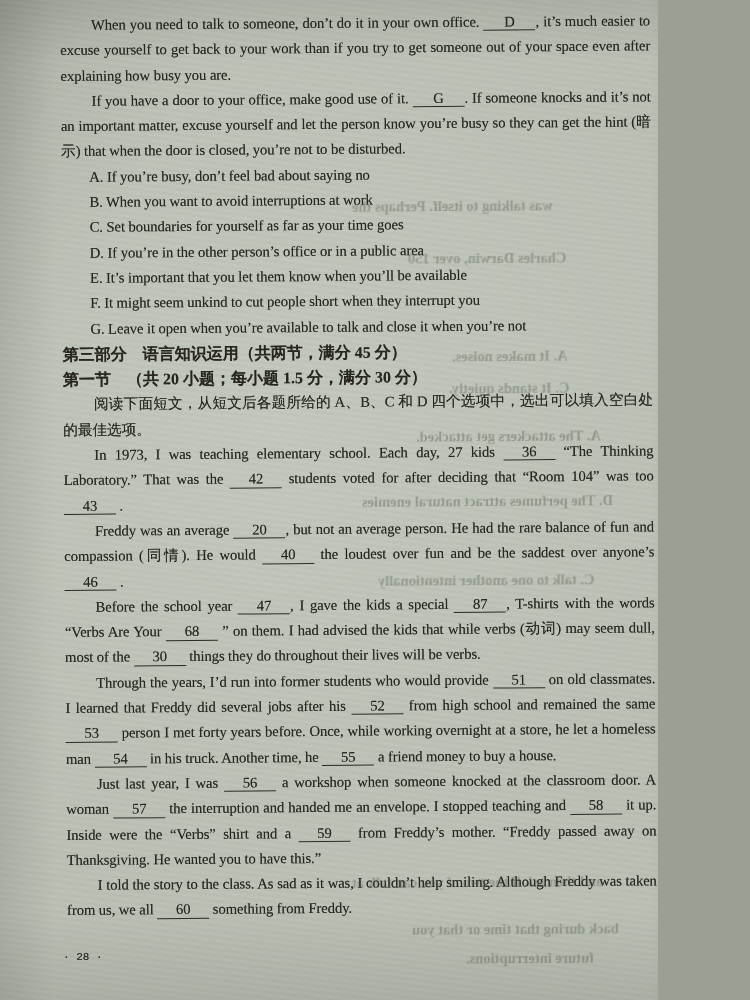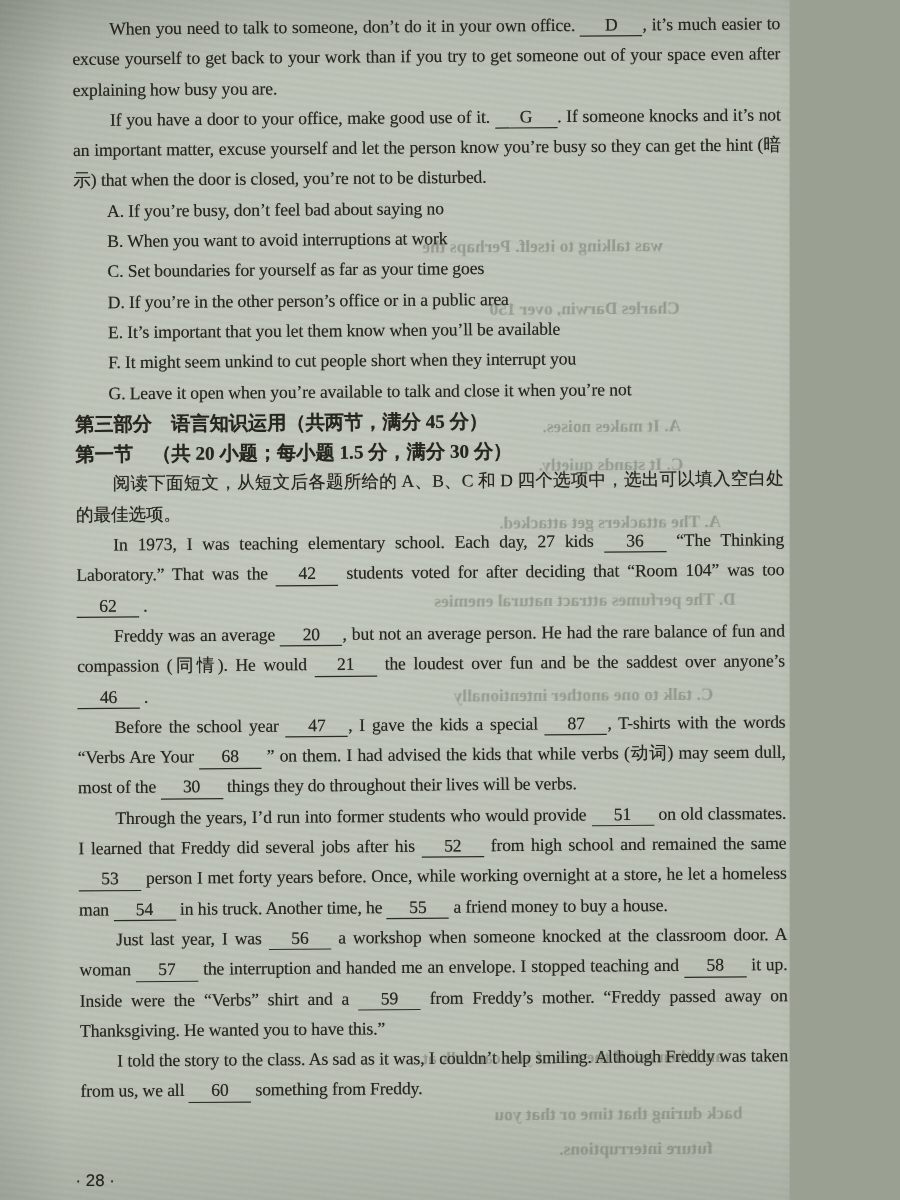--- a/index.html
+++ b/index.html
@@ -30,23 +30,23 @@
   .options{margin-left:1.9em;}
   .option{white-space:nowrap;}
   .cn-header{font-weight:700;font-size:16px;letter-spacing:0;}
   .blank{
     display:inline-block;min-width:46px;padding:0 3px;
     text-align:center;text-indent:0;line-height:1.05;
     border-bottom:1.5px solid rgba(35,35,29,0.95);
     vertical-align:baseline;
   }
   .page-number{
-    position:absolute;left:63px;top:975px;
-    font-family:Liberation Sans, sans-serif;
-    font-size:14px;color:var(--ink,#26261f);
+    position:absolute;left:63px;top:951px;
+    font-family:Liberation Mono, monospace;
+    font-size:11px;color:var(--ink,#26261f);
     text-shadow:0 0 0.6px rgba(38,38,31,0.5);
   }
   .bleed{
     position:absolute;white-space:nowrap;
     transform:scaleX(-1) rotate(0.4deg);
     color:rgba(66,72,58,0.34);
     filter:blur(0.6px);
     font-family:"Liberation Serif","DejaVu Serif",serif;
     font-weight:700;font-size:14.5px;line-height:1;
   }
@@ -81,22 +81,22 @@
       <div class="option">D. If you’re in the other person’s office or in a public area</div>
       <div class="option">E. It’s important that you let them know when you’ll be available</div>
       <div class="option">F. It might seem unkind to cut people short when they interrupt you</div>
       <div class="option">G. Leave it open when you’re available to talk and close it when you’re not</div>
     </div>
 
     <div class="cn-header">第三部分　语言知识运用（共两节，满分 45 分）</div>
     <div class="cn-header">第一节　（共 20 小题；每小题 1.5 分，满分 30 分）</div>
     <p class="para">阅读下面短文，从短文后各题所给的 A、B、C 和 D 四个选项中，选出可以填入空白处的最佳选项。</p>
 
-    <p class="para">In 1973, I was teaching elementary school. Each day, 27 kids <span class="blank">36</span> “The Thinking Laboratory.” That was the <span class="blank">42</span> students voted for after deciding that “Room 104” was too <span class="blank">62</span> .</p>
-    <p class="para">Freddy was an average <span class="blank">20</span>, but not an average person. He had the rare balance of fun and compassion (同情). He would <span class="blank">21</span> the loudest over fun and be the saddest over anyone’s <span class="blank">46</span> .</p>
+    <p class="para">In 1973, I was teaching elementary school. Each day, 27 kids <span class="blank">36</span> “The Thinking Laboratory.” That was the <span class="blank">42</span> students voted for after deciding that “Room 104” was too <span class="blank">43</span> .</p>
+    <p class="para">Freddy was an average <span class="blank">20</span>, but not an average person. He had the rare balance of fun and compassion (同情). He would <span class="blank">40</span> the loudest over fun and be the saddest over anyone’s <span class="blank">46</span> .</p>
     <p class="para">Before the school year <span class="blank">47</span>, I gave the kids a special <span class="blank">87</span>, T-shirts with the words “Verbs Are Your <span class="blank">68</span> ” on them. I had advised the kids that while verbs (动词) may seem dull, most of the <span class="blank">30</span> things they do throughout their lives will be verbs.</p>
     <p class="para">Through the years, I’d run into former students who would provide <span class="blank">51</span> on old classmates. I learned that Freddy did several jobs after his <span class="blank">52</span> from high school and remained the same <span class="blank">53</span> person I met forty years before. Once, while working overnight at a store, he let a homeless man <span class="blank">54</span> in his truck. Another time, he <span class="blank">55</span> a friend money to buy a house.</p>
     <p class="para">Just last year, I was <span class="blank">56</span> a workshop when someone knocked at the classroom door. A woman <span class="blank">57</span> the interruption and handed me an envelope. I stopped teaching and <span class="blank">58</span> it up. Inside were the “Verbs” shirt and a <span class="blank">59</span> from Freddy’s mother. “Freddy passed away on Thanksgiving. He wanted you to have this.”</p>
     <p class="para">I told the story to the class. As sad as it was, I couldn’t help smiling. Although Freddy was taken from us, we all <span class="blank">60</span> something from Freddy.</p>
   </div>
 
   <div class="page-number">· 28 ·</div>
 
   <div class="bleed b0">A. It makes noises.</div>
   <div class="bleed b1">C. It stands quietly.</div>

